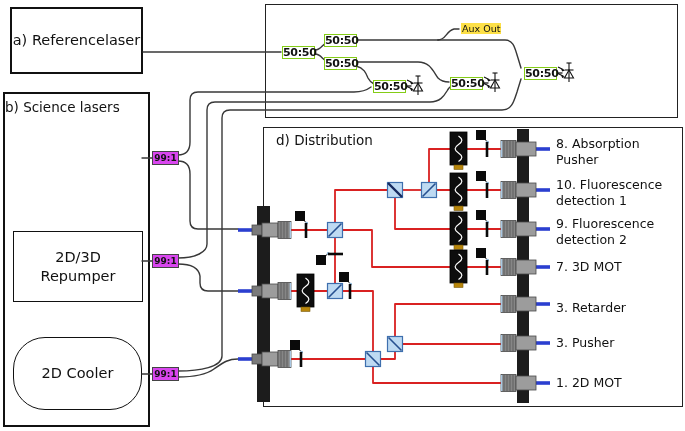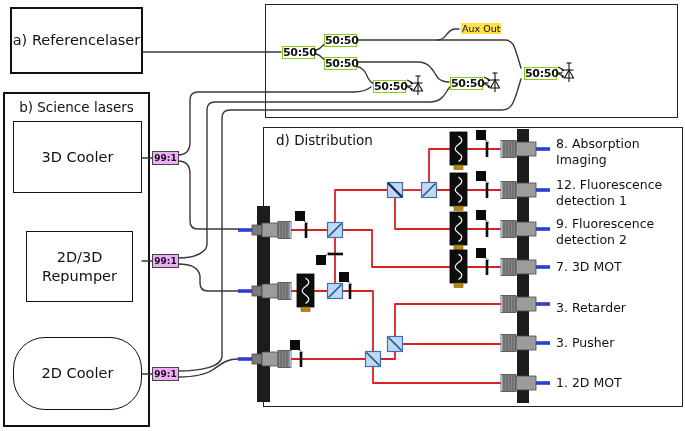--- a/index.html
+++ b/index.html
@@ -3,55 +3,52 @@
 <meta charset="utf-8">
 <style>
   html,body{margin:0;padding:0;background:#fff;}
   .stage{position:relative;width:685px;height:431px;background:#fff;overflow:hidden;
          font-family:"DejaVu Sans","Liberation Sans",sans-serif;color:#111;}
   .panel{position:absolute;background:#fff;box-sizing:border-box;z-index:1;}
   .panel-a{left:10px;top:7px;width:133px;height:67px;border:2px solid #111;
            display:flex;flex-direction:row;align-items:center;justify-content:center;
            font-size:14.5px;line-height:19px;}
   .panel-b{left:3px;top:92px;width:147px;height:335px;border:2.5px solid #111;}
-  .panel-b .ptitle{margin-top:5px;text-align:center;font-size:13.5px;}
+  .panel-b .ptitle{margin-top:5px;font-size:13.5px;}
   .laserbox{position:absolute;background:#fff;border:1.5px solid #111;box-sizing:border-box;
             display:flex;align-items:center;justify-content:center;text-align:center;
             font-size:14.5px;line-height:19px;z-index:1;}
   .lb1{left:13px;top:121px;width:129px;height:72px;}
-  .lb2{left:26px;top:231px;width:107px;height:71px;}
+  .lb2{left:13px;top:231px;width:130px;height:71px;}
   .lb3{left:13px;top:337px;width:129px;height:73px;border-radius:32px;}
   .lb2 .inner{width:92px;}
   .panel-c{left:265px;top:4px;width:413px;height:114px;border:1.5px solid #222;}
   .panel-d{left:263px;top:127px;width:420px;height:280px;border:1.5px solid #222;}
   .ctitle{position:absolute;font-size:13.5px;z-index:3;}
   svg.art{position:absolute;left:0;top:0;z-index:2;}
   .tag{position:absolute;z-index:3;background:#fff;border:1px solid #84cc16;
        font-size:11px;font-weight:bold;text-align:center;width:31px;height:11px;
        line-height:11px;letter-spacing:-0.3px;}
-  .ratio{position:absolute;z-index:3;background:#f0abfc;border:1px solid #444;
+  .ratio{position:absolute;z-index:3;background:#d946ef;border:1px solid #444;
        font-size:9px;font-weight:bold;text-align:center;width:25px;height:12px;line-height:12px;}
   .aux{position:absolute;z-index:3;font-size:9.5px;background:#fde047;padding:0 1px;}
   .out{position:absolute;left:556px;z-index:3;font-size:12.5px;line-height:15.5px;white-space:nowrap;}
 </style>
 </head>
 <body>
 
 <div class="stage">
 
   <div class="panel panel-a">
     <div>a) Reference</div>
     <div>laser</div>
   </div>
 
   <div class="panel panel-b">
     <div class="ptitle">b) Science lasers</div>
-  </div>
-  <div class="laserbox lb1">
-    <div class="inner">3D Cooler</div>
   </div>
   <div class="laserbox lb2">
     <div class="inner">2D/3D Repumper</div>
   </div>
   <div class="laserbox lb3">
     <div class="inner">2D Cooler</div>
   </div>
 
   <div class="panel panel-c"></div>
 
@@ -217,24 +214,24 @@
   <div class="tag" style="left:524px;top:67px;">50:50</div>
 
   <div class="ratio" style="left:152px;top:151px;">99:1</div>
   <div class="ratio" style="left:152px;top:254px;">99:1</div>
   <div class="ratio" style="left:152px;top:367px;">99:1</div>
 
   <div class="aux" style="left:461px;top:23px;">Aux Out</div>
 
   <div class="out" style="top:136px;">
     <div>8. Absorption</div>
-    <div>Imaging</div>
+    <div>Pusher</div>
   </div>
   <div class="out" style="top:177px;">
-    <div>12. Fluorescence</div>
+    <div>10. Fluorescence</div>
     <div>detection 1</div>
   </div>
   <div class="out" style="top:216px;">
     <div>9. Fluorescence</div>
     <div>detection 2</div>
   </div>
   <div class="out" style="top:259px;">
     <div>7. 3D MOT</div>
   </div>
   <div class="out" style="top:300px;">

